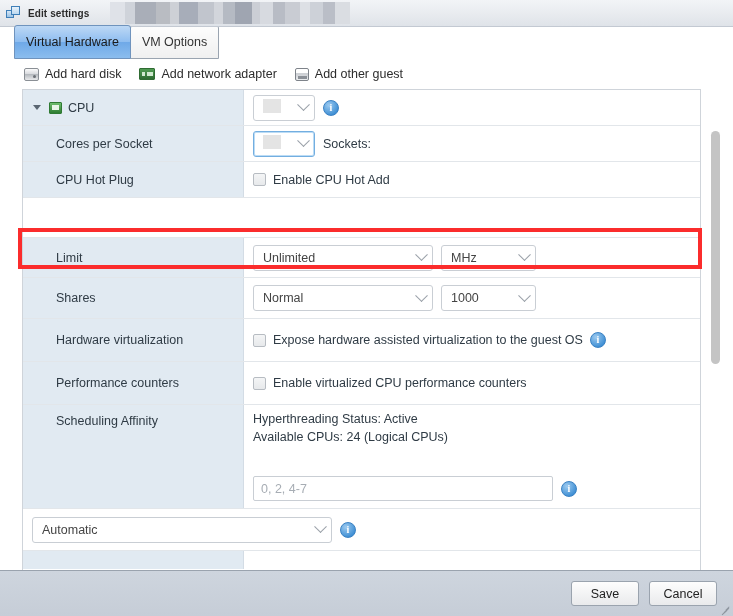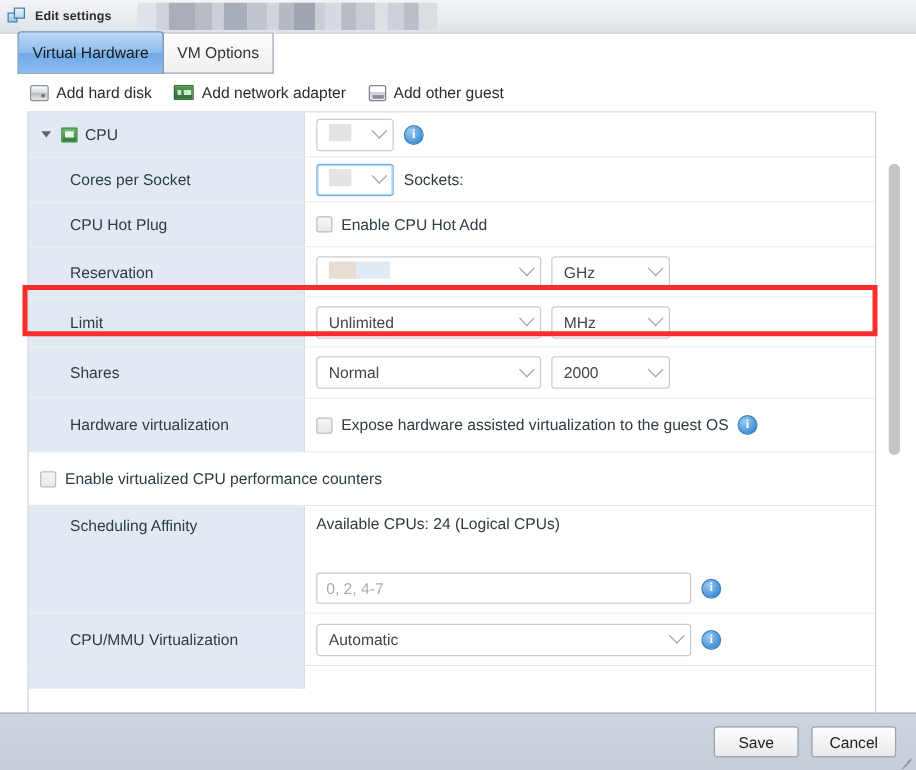--- a/index.html
+++ b/index.html
@@ -373,33 +373,20 @@
         <div class="rlabel">CPU Hot Plug</div>
         <div class="rfield">
           <div class="cbrow">
             <span class="checkbox"></span>
             <span class="cbtext">Enable CPU Hot Add</span>
           </div>
         </div>
       </div>
 
       <div class="row" style="min-height:40px">
-        <div class="rlabel">Reservation</div>
-        <div class="rfield">
-          <div class="select sel-res" style="width:180px">
-            <span class="val">
-              <span class="redact-box" style="width:22px;background:#e6ded2"></span><span class="redact-box" style="width:27px;background:#dfeaf4"></span>
-            </span>
-            <span class="chev"></span>
-          </div>
-          <div class="select sel-unit">
-            <span class="val">GHz</span>
-            <span class="chev"></span>
-          </div>
-        </div>
       </div>
 
       <div class="row" style="min-height:40px">
         <div class="rlabel">Limit</div>
         <div class="rfield">
           <div class="select sel-res">
             <span class="val">Unlimited</span>
             <span class="chev"></span>
           </div>
           <div class="select sel-unit">
@@ -410,61 +397,62 @@
       </div>
 
       <div class="row" style="min-height:41px">
         <div class="rlabel">Shares</div>
         <div class="rfield">
           <div class="select sel-res">
             <span class="val">Normal</span>
             <span class="chev"></span>
           </div>
           <div class="select sel-unit">
-            <span class="val">2000</span>
+            <span class="val">1000</span>
             <span class="chev"></span>
           </div>
         </div>
       </div>
 
       <div class="row" style="min-height:43px">
         <div class="rlabel">Hardware virtualization</div>
         <div class="rfield">
           <div class="cbrow">
             <span class="checkbox"></span>
             <span class="cbtext">Expose hardware assisted virtualization to the guest OS</span>
             <span class="info">i</span>
           </div>
         </div>
       </div>
 
       <div class="row" style="min-height:43px">
+        <div class="rlabel">Performance counters</div>
         <div class="rfield">
           <div class="cbrow">
             <span class="checkbox"></span>
             <span class="cbtext">Enable virtualized CPU performance counters</span>
           </div>
         </div>
       </div>
 
       <div class="row" style="min-height:76px">
         <div class="rlabel" style="align-items:flex-start;padding-top:9px">Scheduling Affinity</div>
         <div class="rfield col">
+          <div class="statline">Hyperthreading Status: Active</div>
           <div class="statline">Available CPUs: 24 (Logical CPUs)</div>
           <div class="affinity-row">
             <div class="textinput">
               <span>0, 2, 4-7</span>
             </div>
             <span class="info">i</span>
           </div>
         </div>
       </div>
 
       <div class="row" style="min-height:42px">
-        <div class="rlabel">CPU/MMU Virtualization</div>
         <div class="rfield">
           <div class="select sel-auto">
             <span class="val">Automatic</span>
             <span class="chev"></span>
           </div>
           <span class="info">i</span>
         </div>
       </div>
 
       <div class="row" style="min-height:18px">

